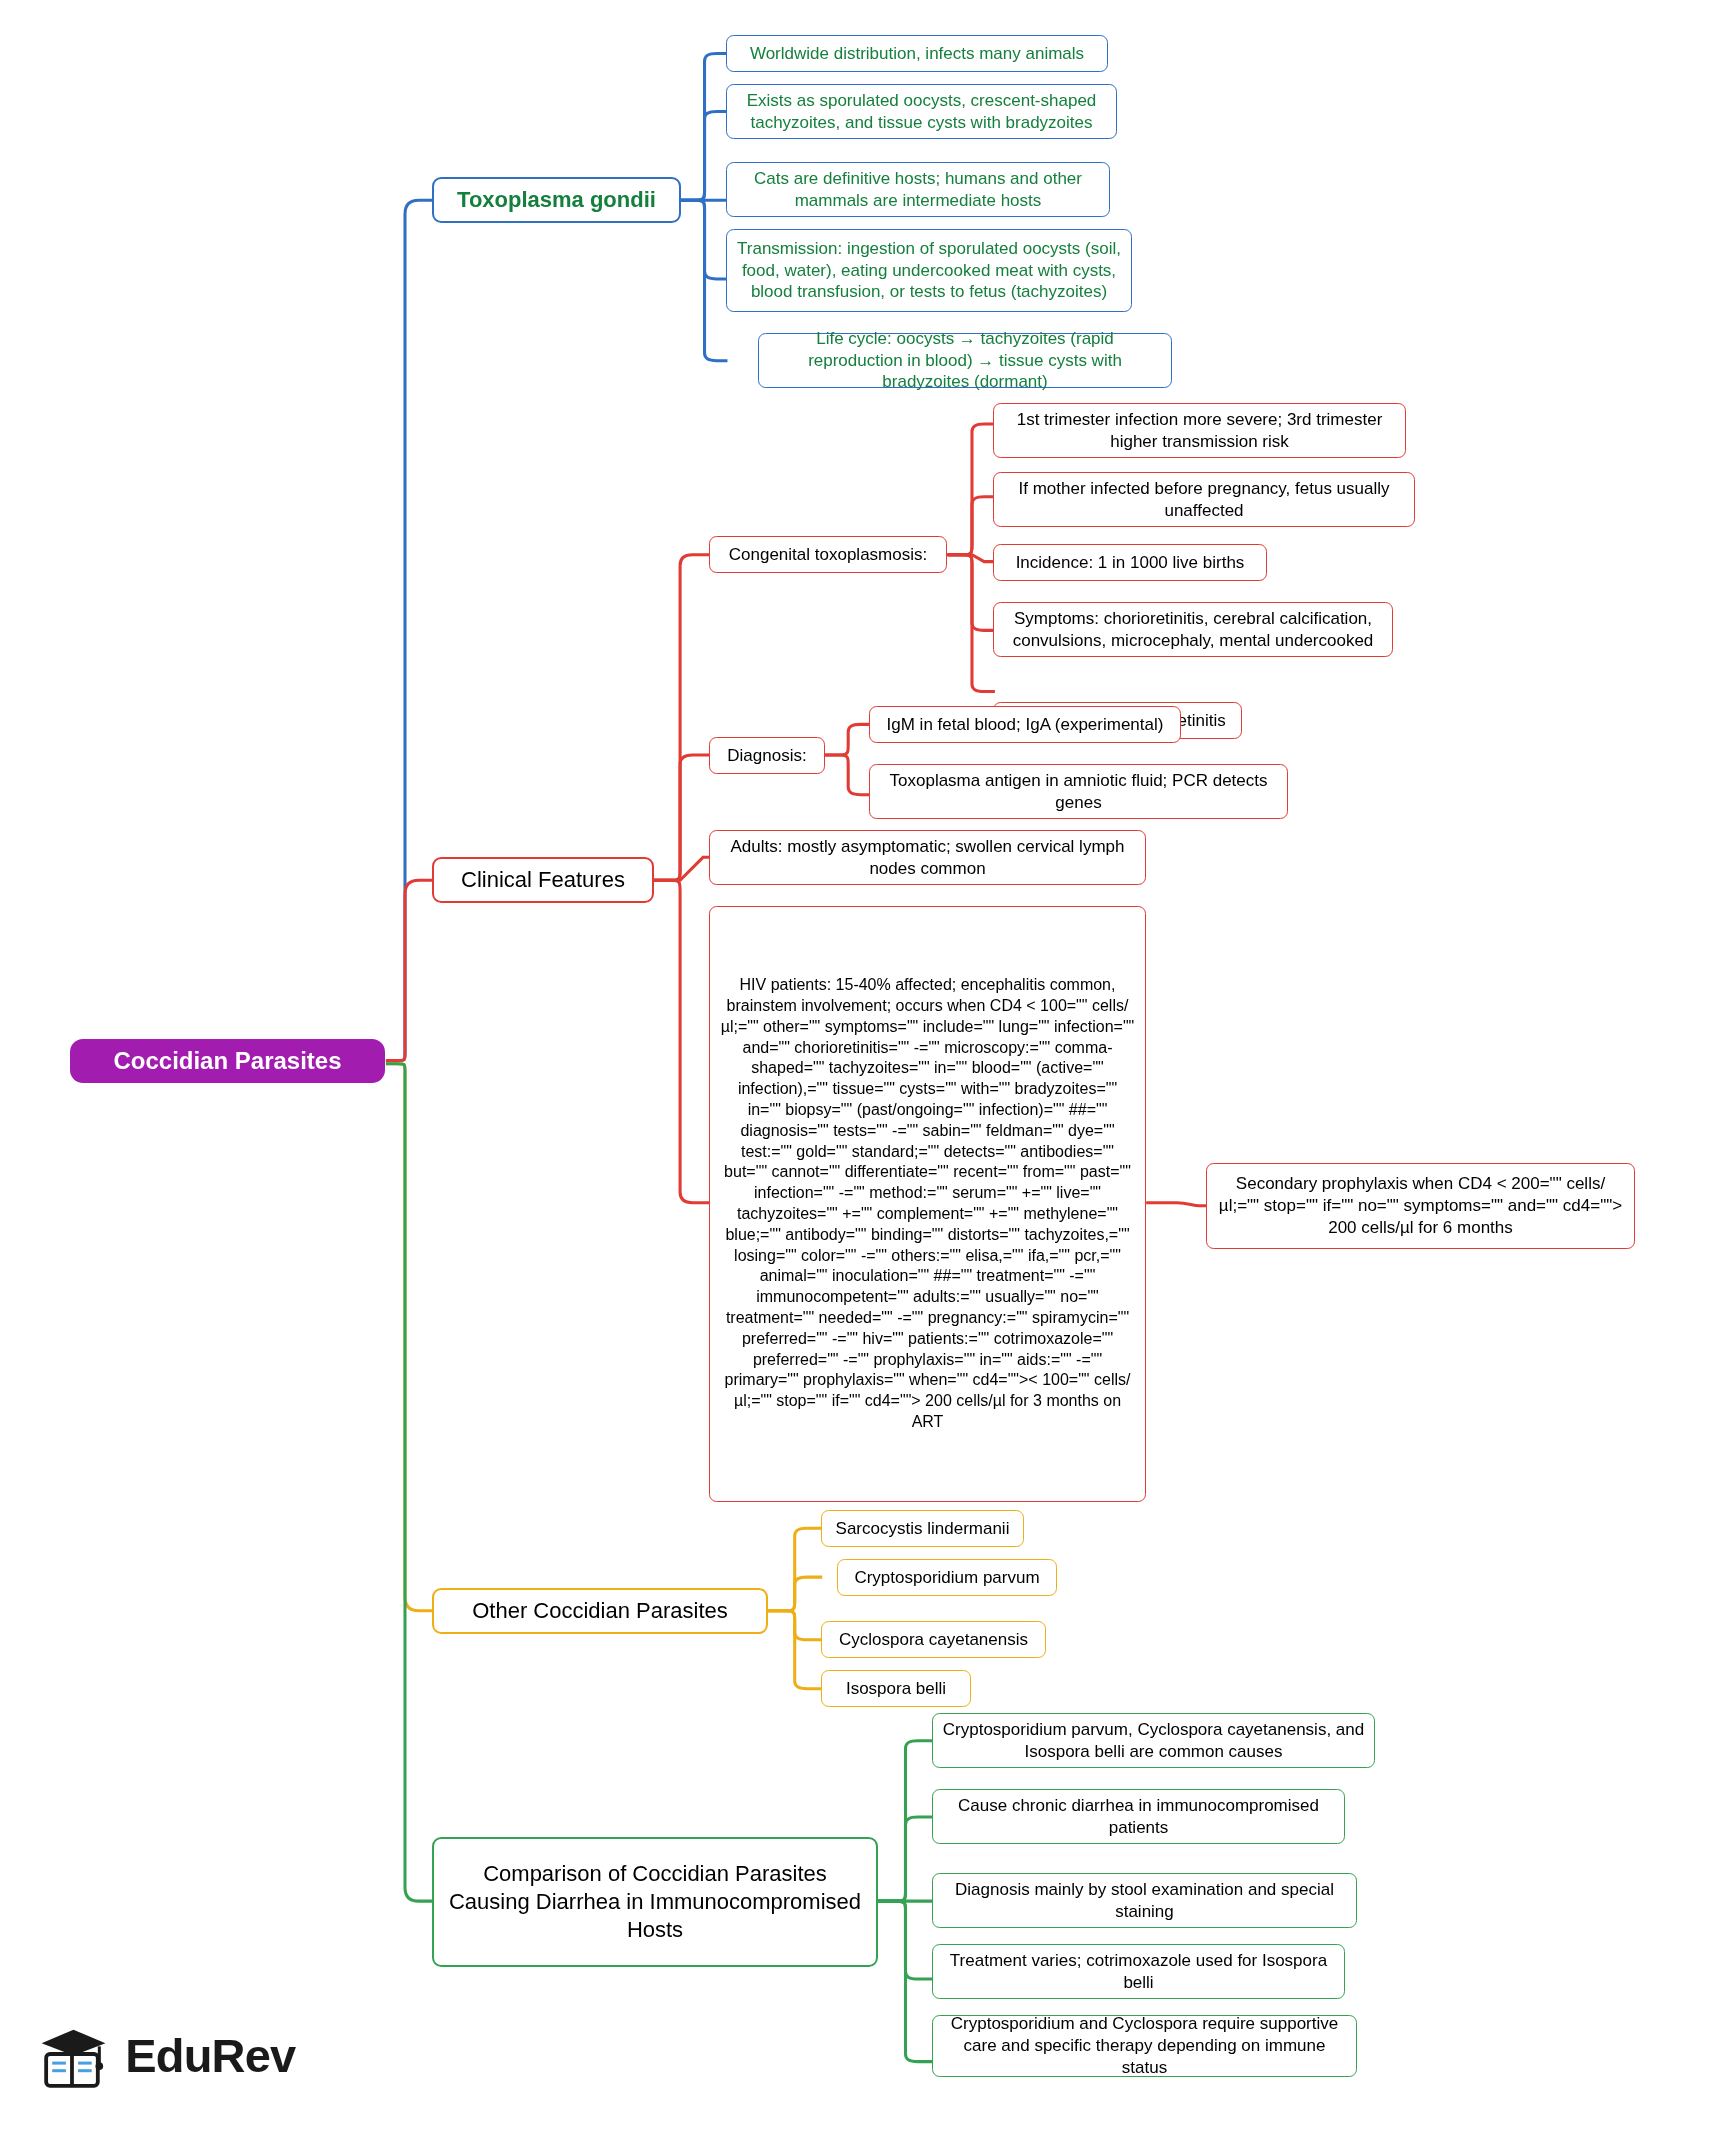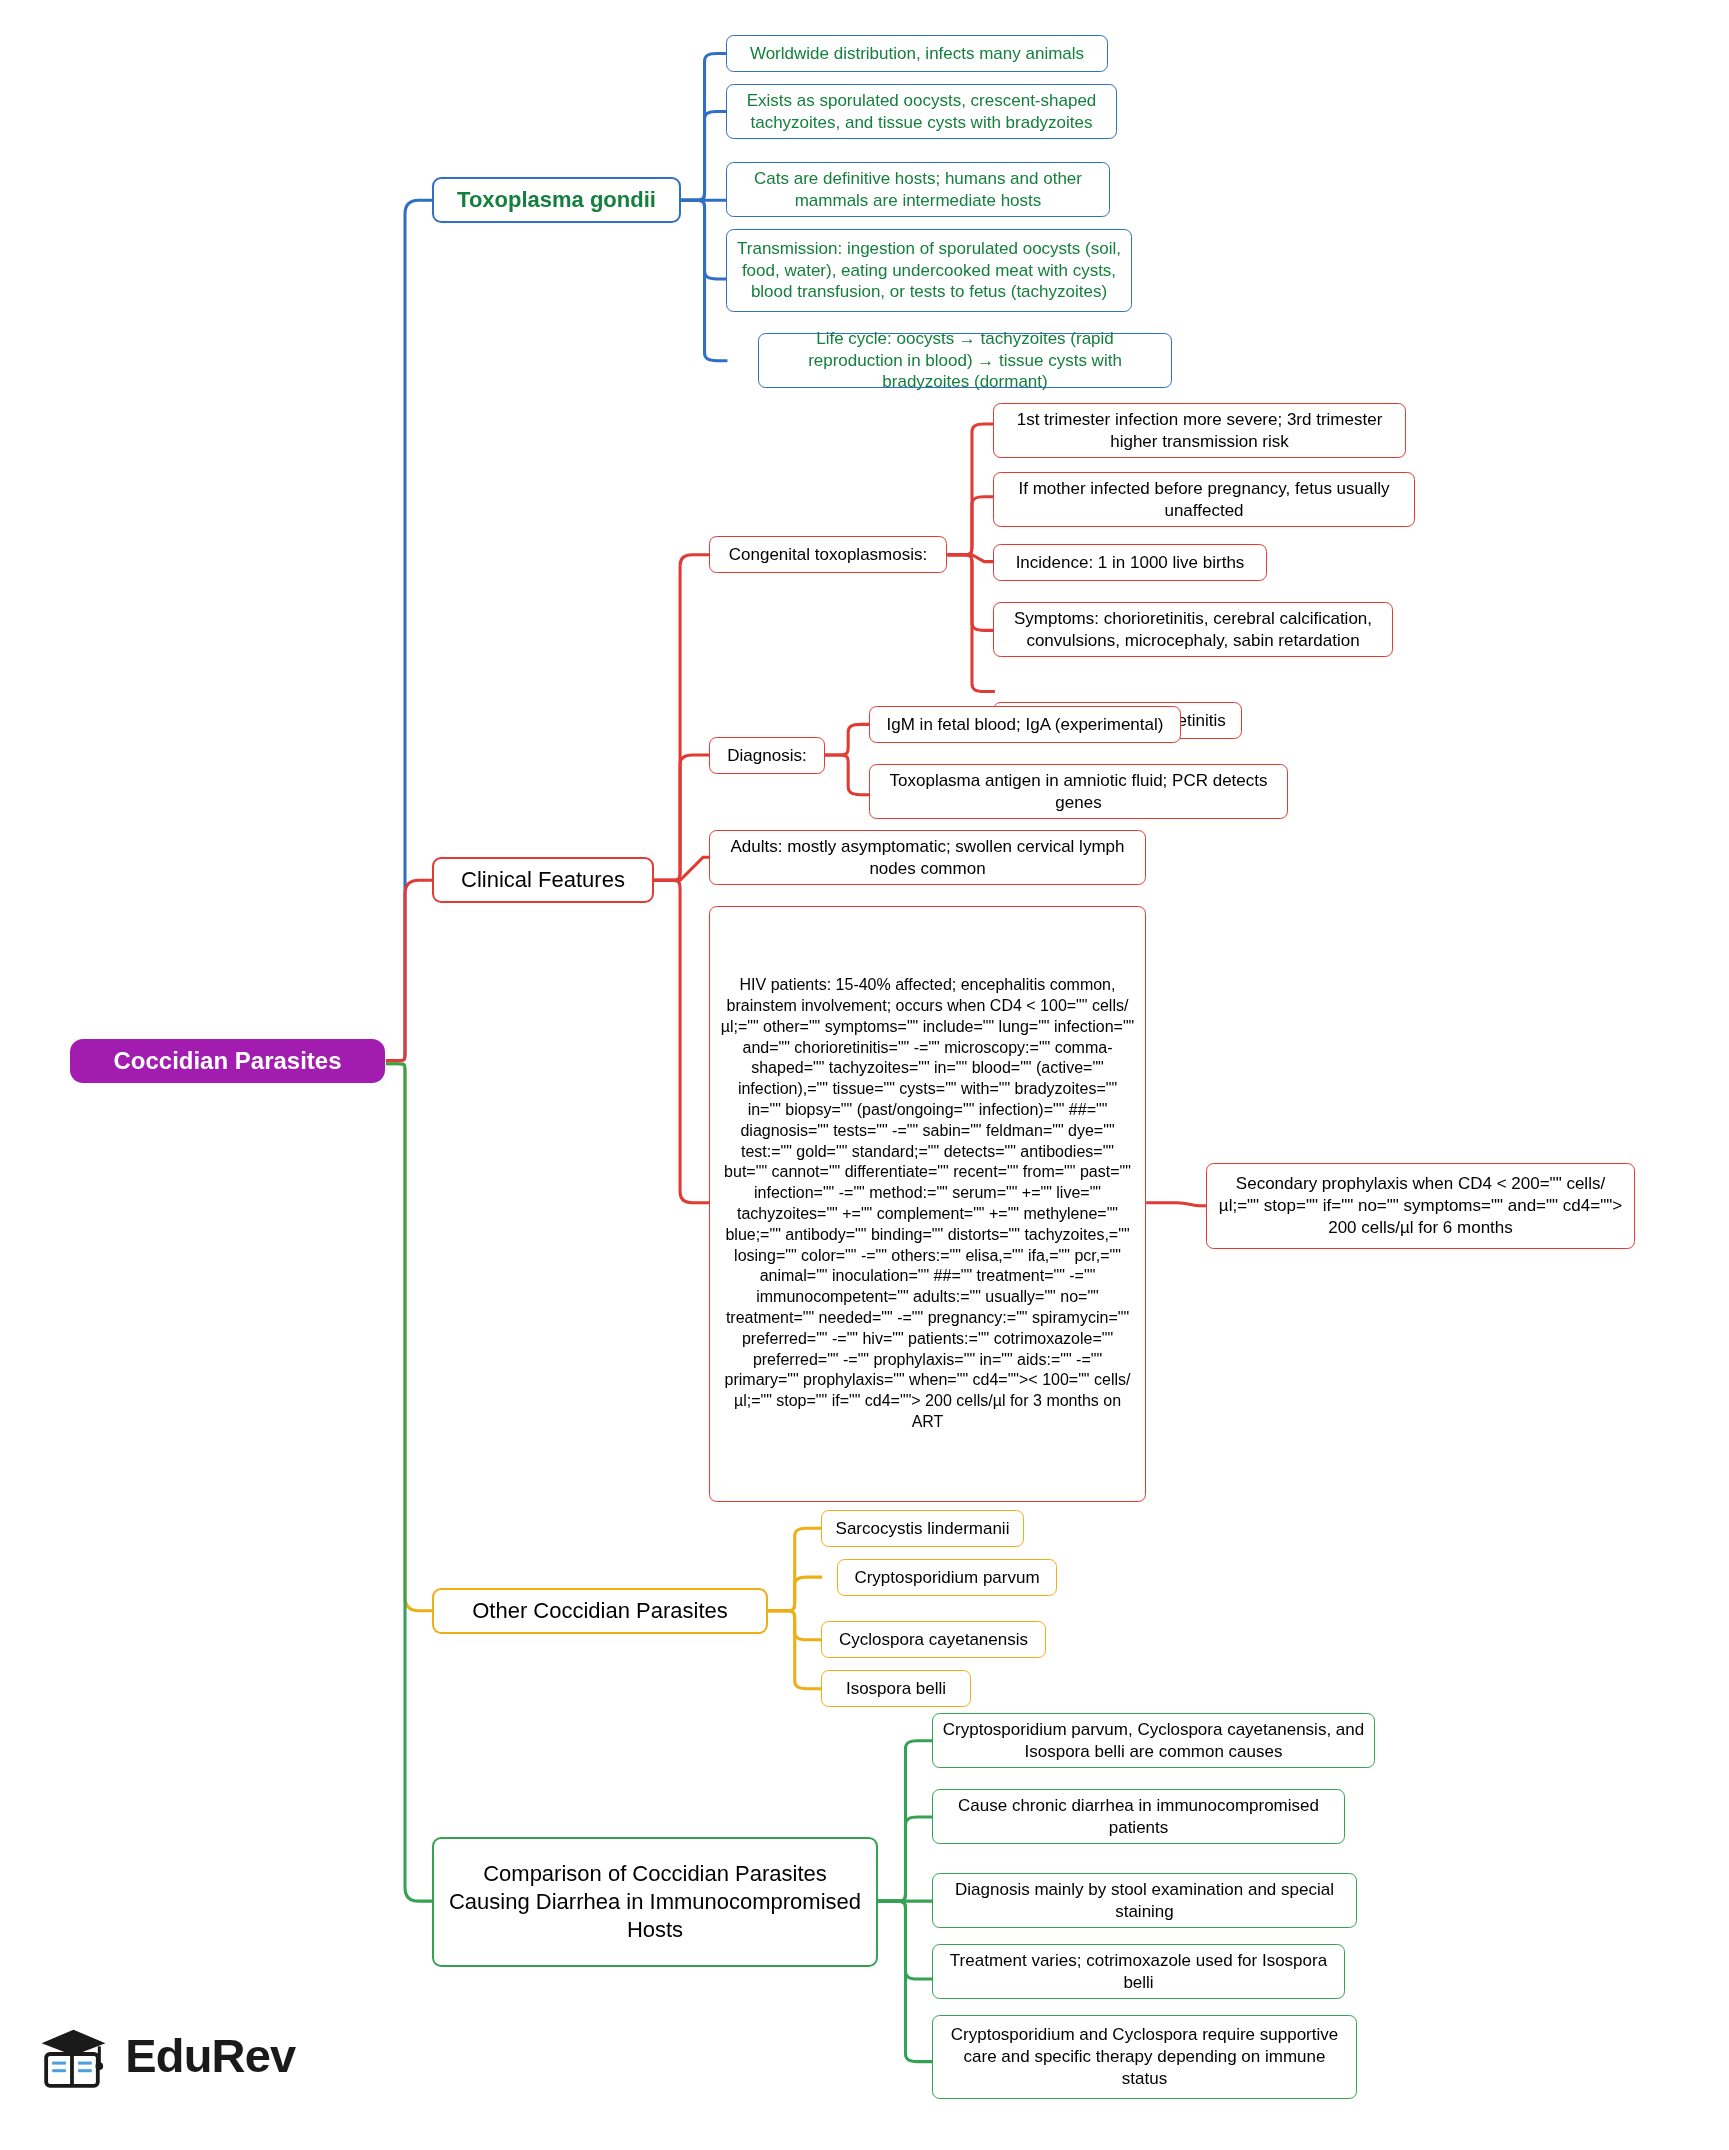--- a/index.html
+++ b/index.html
@@ -196,21 +196,21 @@
   <div class="node leaf red" style="left:993px; top:403px; width:413px; height:55px;">
     <span>1st trimester infection more severe; 3rd trimester higher transmission risk</span>
   </div>
   <div class="node leaf red" style="left:993px; top:472px; width:422px; height:55px;">
     <span>If mother infected before pregnancy, fetus usually unaffected</span>
   </div>
   <div class="node leaf red" style="left:993px; top:544px; width:274px; height:37px;">
     <span>Incidence: 1 in 1000 live births</span>
   </div>
   <div class="node leaf red" style="left:993px; top:602px; width:400px; height:55px;">
-    <span>Symptoms: chorioretinitis, cerebral calcification, convulsions, microcephaly, sabin retardation</span>
+    <span>Symptoms: chorioretinitis, cerebral calcification, convulsions, microcephaly, mental undercooked</span>
   </div>
   <div class="node leaf red" style="left:993px; top:702px; width:249px; height:37px;">
     <span>Most common: chorioretinitis</span>
   </div>
 
   <div class="node leaf red" style="left:869px; top:706px; width:312px; height:37px;">
     <span>IgM in fetal blood; IgA (experimental)</span>
   </div>
   <div class="node leaf red" style="left:869px; top:764px; width:419px; height:55px;">
     <span>Toxoplasma antigen in amniotic fluid; PCR detects genes</span>
@@ -244,21 +244,21 @@
   </div>
   <div class="node leaf green" style="left:932px; top:1789px; width:413px; height:55px;">
     <span>Cause chronic diarrhea in immunocompromised patients</span>
   </div>
   <div class="node leaf green" style="left:932px; top:1873px; width:425px; height:55px;">
     <span>Diagnosis mainly by stool examination and special staining</span>
   </div>
   <div class="node leaf green" style="left:932px; top:1944px; width:413px; height:55px;">
     <span>Treatment varies; cotrimoxazole used for Isospora belli</span>
   </div>
-  <div class="node leaf green" style="left:932px; top:2015px; width:425px; height:84px;">
+  <div class="node leaf green" style="left:932px; top:2015px; width:425px; height:62px;">
     <span>Cryptosporidium and Cyclospora require supportive care and specific therapy depending on immune status</span>
   </div>
 
   <div id="logo">
     <div class="mark">
       <svg viewBox="0 0 104 104" width="79" height="79">
         <path d="M10 36 L52 18 L94 36 L52 52 Z" fill="#1a1a1a"></path>
         <path d="M86 40 L86 62" stroke="#1a1a1a" stroke-width="4" fill="none"></path>
         <circle cx="86" cy="66" r="5" fill="#1a1a1a"></circle>
         <rect x="16" y="50" width="68" height="42" rx="5" fill="none" stroke="#1a1a1a" stroke-width="5"></rect>

